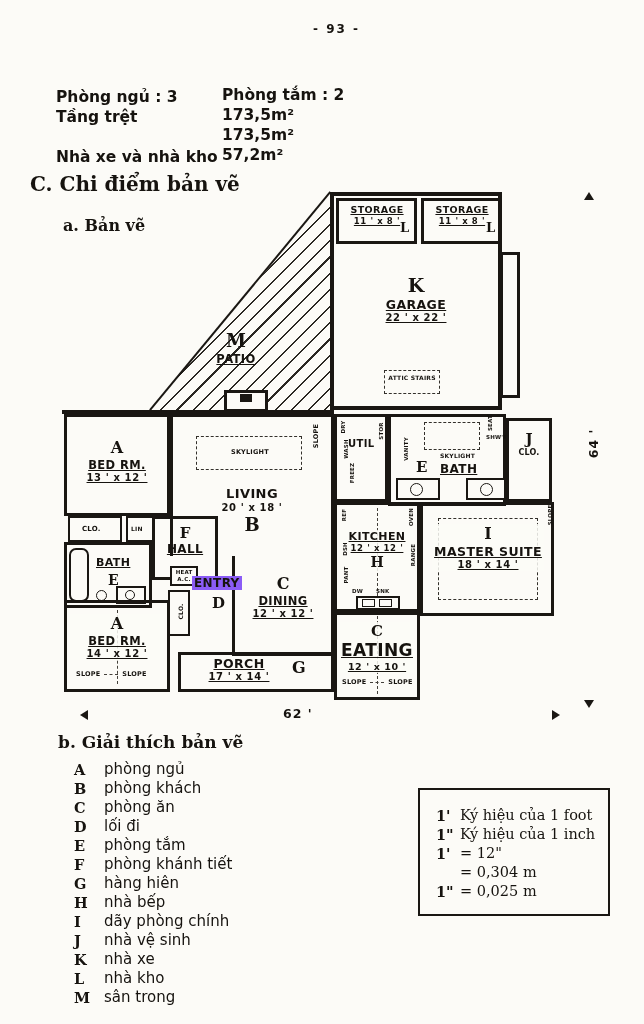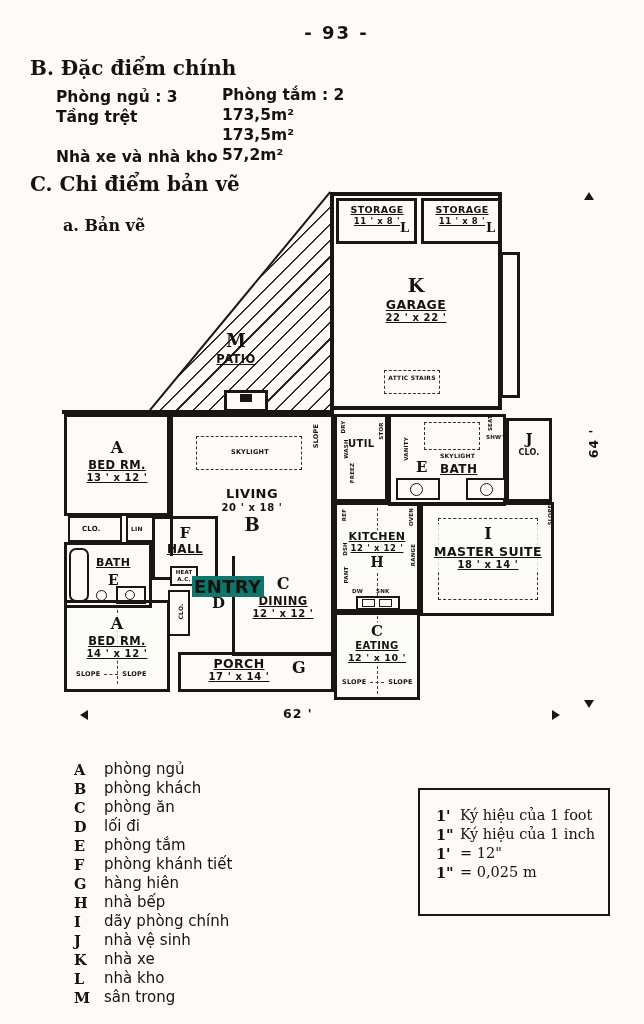--- a/index.html
+++ b/index.html
@@ -34,23 +34,22 @@
   .lg-key{width:30px;font-weight:700;font-size:14.5px;font-family:"DejaVu Serif",serif;}
   .lg-lab{font-size:15px;}
   .un-row{display:flex;line-height:19px;font-family:"DejaVu Serif",serif;font-size:14.5px;}
   .un-sym{width:24px;font-weight:700;}
 </style>
 </head>
 <body>
 
 <div id="page">
 
-  <div class="abs" style="left:0;right:0;top:22;top:22px;text-align:center;font-weight:700;font-size:18px;letter-spacing:2px;padding-left:29px;">- 93 -</div>
-
-  <div class="abs serifb" style="left:30px;top:56px;font-size:20px;">B. Đặc điểm chính</div>
+  <div class="abs" style="left:0;right:0;top:22;top:22px;text-align:center;font-weight:700;font-size:12px;letter-spacing:2px;padding-left:29px;">- 93 -</div>
+
   <div class="abs" style="left:56px;top:88px;font-size:15.5px;font-weight:600;">Phòng ngủ : 3</div>
   <div class="abs" style="left:222px;top:86px;font-size:15.5px;font-weight:600;">Phòng tắm : 2</div>
 
   <div class="abs" style="left:56px;top:108px;font-size:15.5px;font-weight:600;">Tầng trệt</div>
   <div class="abs" style="left:222px;top:106px;font-size:15.5px;font-weight:600;">173,5m²</div>
   <div class="abs" style="left:222px;top:126px;font-size:15.5px;font-weight:600;">173,5m²</div>
   <div class="abs" style="left:56px;top:148px;font-size:15.5px;font-weight:600;">Nhà xe và nhà kho</div>
   <div class="abs" style="left:222px;top:146px;font-size:15.5px;font-weight:600;">57,2m²</div>
 
   <div class="abs serifb" style="left:30px;top:172px;font-size:20px;">C. Chi điểm bản vẽ</div>
@@ -147,21 +146,21 @@
       <span class="letter" style="font-size:18px;">B</span>
     </div>
 
     <div class="room" style="left:232px;top:556px;width:102px;height:100px;border-top:none;"></div>
     <div class="stack" style="left:240px;top:574px;width:86px;">
       <span class="letter">C</span>
       <span class="rname">DINING</span>
       <span class="rsize">12 ' x 12 '</span>
     </div>
 
-    <span class="abs rname nosub" style="left:192px;top:576px;font-size:18px;background:#0f766e;padding:0 2px;">ENTRY</span>
+    <span class="abs rname nosub" style="left:192px;top:576px;font-size:12px;background:#8b5cf6;padding:0 2px;">ENTRY</span>
     <span class="abs letter" style="left:212px;top:594px;font-size:15px;">D</span>
 
     <div class="room" style="left:178px;top:652px;width:156px;height:40px;"></div>
     <div class="stack" style="left:196px;top:656px;width:86px;">
       <span class="rname" style="font-size:12.5px;">PORCH</span>
       <span class="rsize">17 ' x 14 '</span>
     </div>
     <span class="abs letter" style="left:292px;top:658px;">G</span>
 
     <div class="room" style="left:334px;top:414px;width:54px;height:88px;"></div>
@@ -214,40 +213,41 @@
     <span class="abs tiny" style="left:352px;top:588px;font-size:5.5px;">DW</span>
     <span class="abs tiny" style="left:376px;top:588px;font-size:5.5px;">SNK</span>
     <div class="fix" style="left:356px;top:596px;width:44px;height:14px;"></div>
     <div class="fix" style="left:362px;top:599px;width:13px;height:8px;border-width:1.4px;"></div>
     <div class="fix" style="left:379px;top:599px;width:13px;height:8px;border-width:1.4px;"></div>
 
     <div class="room" style="left:334px;top:612px;width:86px;height:88px;"></div>
     <div class="dashv" style="left:377px;top:616px;height:78px;"></div>
     <div class="stack" style="left:340px;top:622px;width:74px;background:rgba(252,251,247,.85);">
       <span class="letter" style="font-size:15px;">C</span>
-      <span class="rname" style="font-size:10px;">EATING</span>
+      <span class="rname" style="font-size:17px;">EATING</span>
       <span class="rsize" style="font-size:9.5px;">12 ' x 10 '</span>
     </div>
     <div class="sloperow" style="left:342px;top:678px;">
       <span class="tiny">SLOPE</span>
         <i></i>
       <span class="tiny">SLOPE</span>
     </div>
 
     <div class="dimline-v" style="left:588px;top:196px;height:510px;"></div>
     <div class="arr" style="left:584px;top:192px;border-left:5px solid transparent;border-right:5px solid transparent;border-bottom:8px solid #1a1713;"></div>
     <div class="arr" style="left:584px;top:700px;border-left:5px solid transparent;border-right:5px solid transparent;border-top:8px solid #1a1713;"></div>
     <div class="dimlab" style="left:574px;top:436px;transform:rotate(-90deg);transform-origin:center;">64 '</div>
 
     <div class="dimline-h" style="left:84px;top:714px;width:472px;"></div>
     <div class="arr" style="left:80px;top:710px;border-top:5px solid transparent;border-bottom:5px solid transparent;border-right:8px solid #1a1713;"></div>
     <div class="arr" style="left:552px;top:710px;border-top:5px solid transparent;border-bottom:5px solid transparent;border-left:8px solid #1a1713;"></div>
     <div class="dimlab" style="left:278px;top:706px;">62 '</div>
   </div>
 
+  <div class="abs serifb" style="left:58px;top:732px;font-size:17px;">b. Giải thích bản vẽ</div>
   <div class="abs" style="left:74px;top:760px;">
     <div class="lg-row">
         <span class="lg-key">A</span>
         <span class="lg-lab">phòng ngủ</span>
       </div>
     <div class="lg-row">
         <span class="lg-key">B</span>
         <span class="lg-lab">phòng khách</span>
       </div>
     <div class="lg-row">
@@ -303,18 +303,22 @@
       </div>
     <div class="un-row">
         <span class="un-sym">1"</span>
         <span>Ký hiệu của 1 inch</span>
       </div>
     <div class="un-row">
         <span class="un-sym">1'</span>
         <span>= 12"</span>
       </div>
     <div class="un-row">
+        <span class="un-sym"></span>
+        <span>= 0,304 m</span>
+      </div>
+    <div class="un-row">
         <span class="un-sym">1"</span>
         <span>= 0,025 m</span>
       </div>
   </div>
 
 </div>
 
 </body></html>

